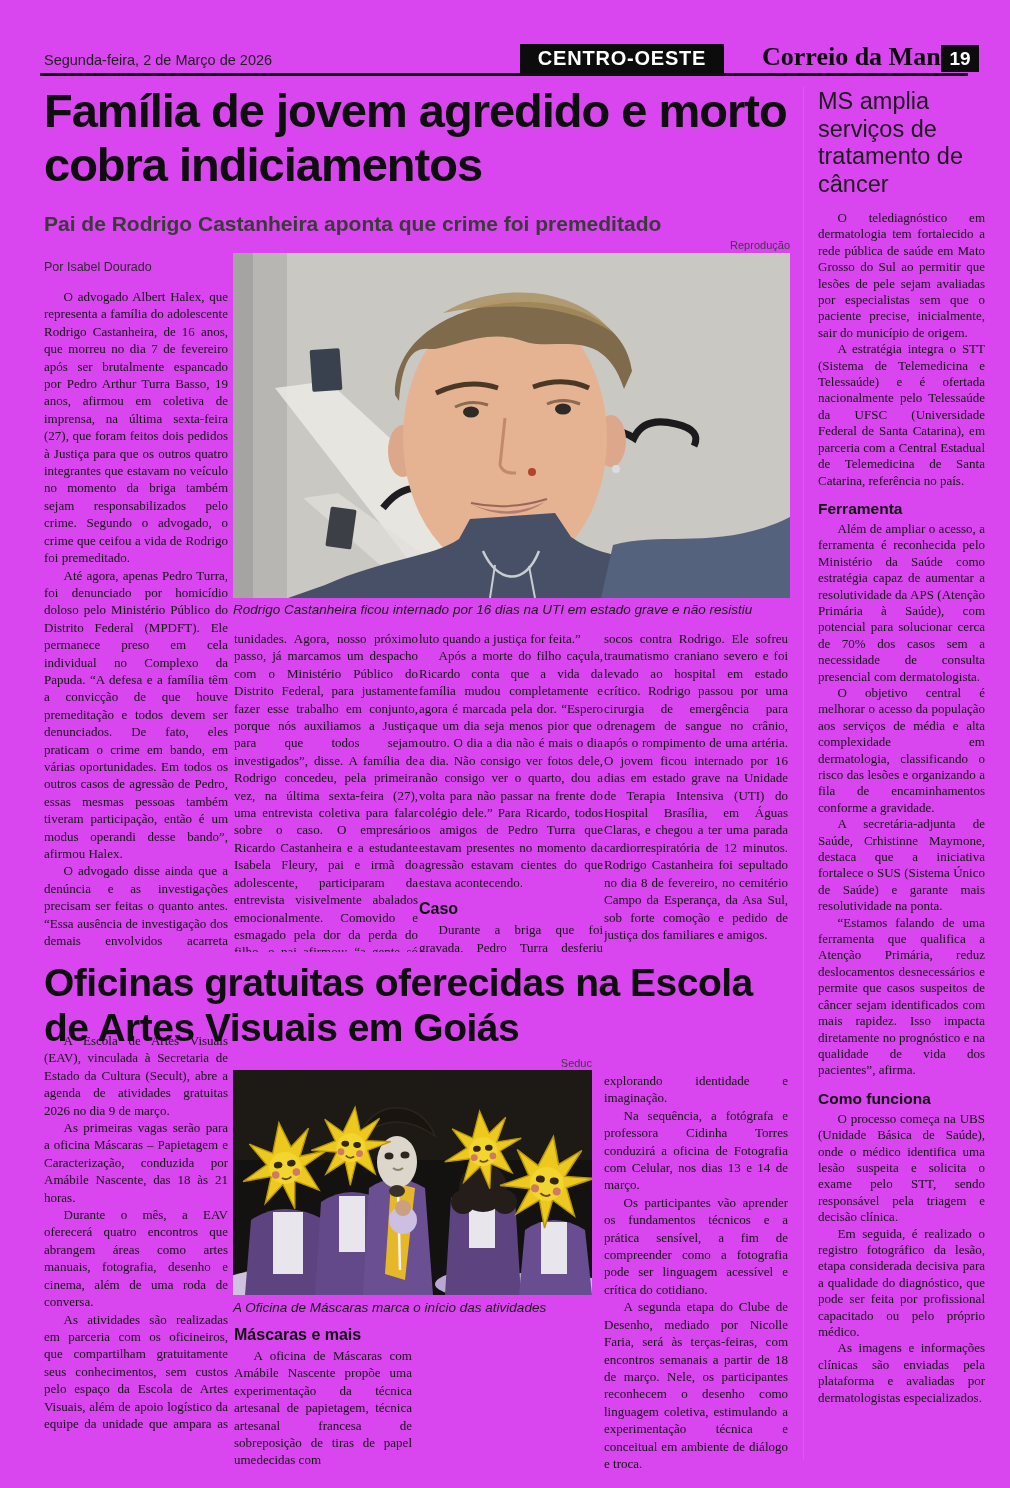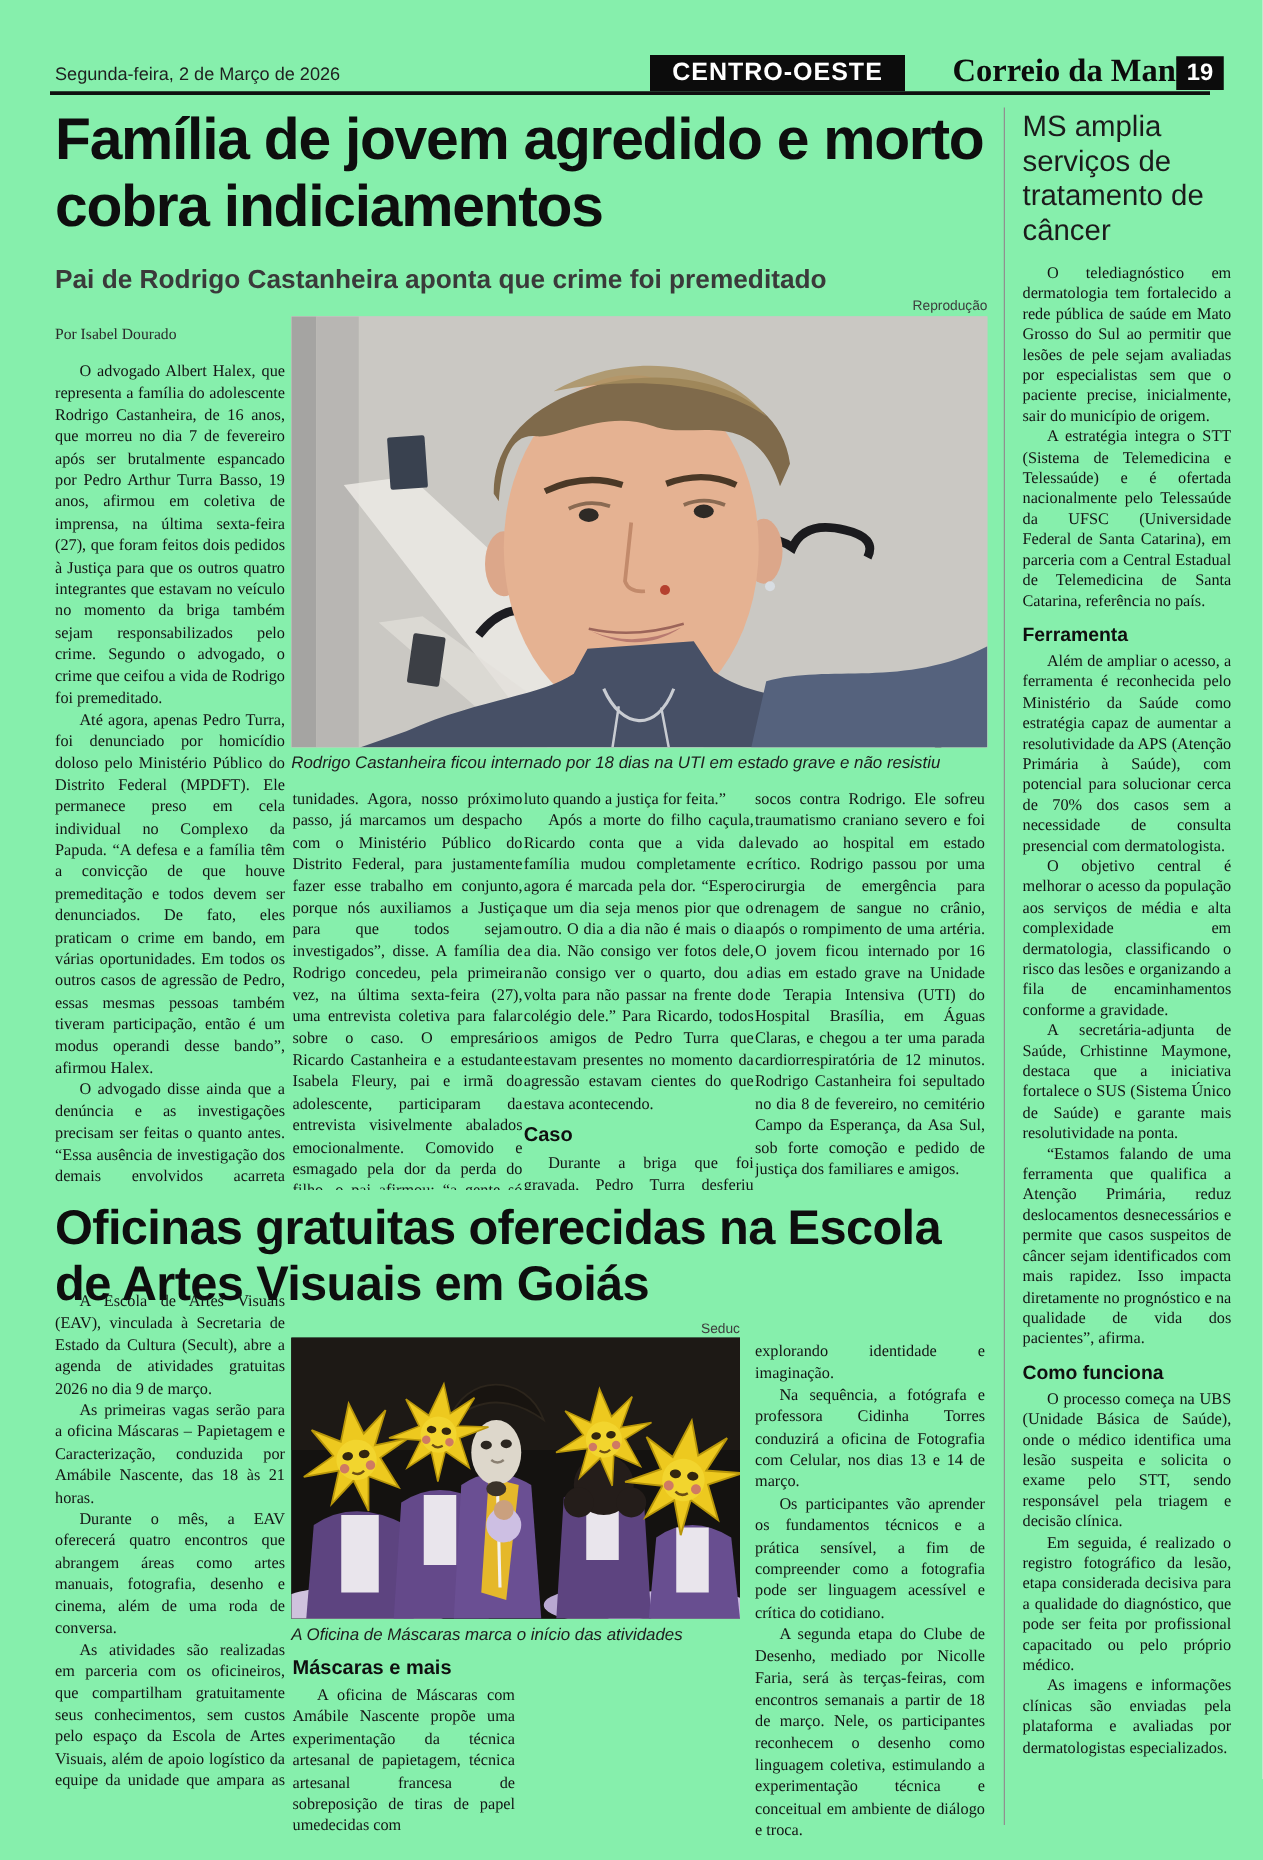--- a/index.html
+++ b/index.html
@@ -1,36 +1,36 @@
 <!DOCTYPE html>
 <html lang="pt-BR"><head>
 <meta charset="utf-8">
 <style>
   html,body { margin:0; padding:0; background:#e9e9e9; }
   #page { position:relative; width:1010px; height:1488px; margin:0 auto;
-          background:#86efac; overflow:hidden;
+          background:#d946ef; overflow:hidden;
           font-family:"Liberation Serif", serif; color:#141414; }
   .abs { position:absolute; }
 
   .date      { font-family:"Liberation Sans",sans-serif; font-size:14.5px; color:#1f1f1f; }
   .secbox    { background:#0c0c0c; color:#ffffff; font-family:"Liberation Sans",sans-serif;
                font-weight:700; font-size:20px; letter-spacing:0.8px;
                display:flex; align-items:center; justify-content:center; }
   .masthead  { font-family:"Liberation Serif",serif; font-weight:700; font-size:26px;
                color:#0c0c0c; white-space:nowrap; }
   .pagenum   { background:#0c0c0c; color:#fff; font-family:"Liberation Sans",sans-serif;
                font-weight:700; font-size:19px; display:flex; align-items:center; justify-content:center; }
   .hrule     { background:#0f0f0f; }
   .vrule     { background:#909090; }
 
   .head1 { margin:0; font-family:"Liberation Sans",sans-serif; font-weight:700;
            font-size:47px; line-height:54px; letter-spacing:-1px; color:#0e0e0e; }
   .head2 { font-size:39px; line-height:45px; letter-spacing:-0.5px; }
   .deck  { font-family:"Liberation Sans",sans-serif; font-size:21px; color:#3a3a3a; }
-  .byline{ font-family:Liberation Serif, serif; font-size:12.5px; color:#2b2b2b; }
+  .byline{ font-family:Liberation Sans, sans-serif; font-size:12.5px; color:#2b2b2b; }
   .credit{ font-family:"Liberation Sans",sans-serif; font-size:11px; color:#3d3d3d; text-align:right; }
   .caption{ font-family:"Liberation Sans",sans-serif; font-style:italic;
             font-size:13.5px; color:#1d1d1d; }
 
   .col   { text-align:justify; font-size:13px; line-height:17.4px; color:#141414;
            hyphens:auto; overflow:hidden; }
   .col p { margin:0; text-indent:1.5em; }
   .col p.cont { text-indent:0; }
   .subhd { font-family:"Liberation Sans",sans-serif; font-weight:700; font-size:16px;
            line-height:18px; margin:9px 0 3px 0; text-indent:0; color:#0f0f0f; }
@@ -93,21 +93,21 @@
       <circle cx="299" cy="219" r="4" fill="#b5412f"></circle>
       <path d="M240,252 q36,14 72,-3 q-33,22 -72,3 Z" fill="#b87a70"></path>
       <path d="M238,250 q37,8 76,-4" stroke="#9c655a" stroke-width="2" fill="none"></path>
 
       <path d="M55,345 L92,332 C150,306 200,304 226,286 L237,266 L322,260 L338,284 C376,312 430,300 480,330 L557,345 Z" fill="#475066"></path>
       <path d="M380,292 C430,278 490,298 557,264 L557,345 L368,345 Z" fill="#55627d"></path>
       <path d="M250,298 C264,330 292,334 306,298" stroke="#c9ccd2" stroke-width="2.5" fill="none"></path>
       <path d="M262,312 L257,345 M296,313 L302,345" stroke="#c9ccd2" stroke-width="2" fill="none"></path>
     </svg>
   </div>
-  <div class="abs caption" style="left:233px; top:602px; width:557px;">Rodrigo Castanheira ficou internado por 18 dias na UTI em estado grave e não resistiu</div>
+  <div class="abs caption" style="left:233px; top:602px; width:557px;">Rodrigo Castanheira ficou internado por 16 dias na UTI em estado grave e não resistiu</div>
 
   <div class="abs col" style="left:44px; top:288px; width:184px; height:662px;">
     <p>O advogado Albert Halex, que representa a família do adolescente Rodrigo Castanheira, de 16 anos, que morreu no dia 7 de fevereiro após ser brutalmente espancado por Pedro Arthur Turra Basso, 19 anos, afirmou em coletiva de imprensa, na última sexta-feira (27), que foram feitos dois pedidos à Justiça para que os outros quatro integrantes que estavam no veículo no momento da briga também sejam responsabilizados pelo crime. Segundo o advogado, o crime que ceifou a vida de Rodrigo foi premeditado.</p>
     <p>Até agora, apenas Pedro Turra, foi denunciado por homicídio doloso pelo Ministério Público do Distrito Federal (MPDFT). Ele permanece preso em cela individual no Complexo da Papuda. “A defesa e a família têm a convicção de que houve premeditação e todos devem ser denunciados. De fato, eles praticam o crime em bando, em várias oportunidades. Em todos os outros casos de agressão de Pedro, essas mesmas pessoas também tiveram participação, então é um modus operandi desse bando”, afirmou Halex.</p>
     <p>O advogado disse ainda que a denúncia e as investigações precisam ser feitas o quanto antes. “Essa ausência de investigação dos demais envolvidos acarreta prejuízo processual e nós já fizemos esse pedido em duas opor-</p>
   </div>
   <div class="abs col" style="left:234px; top:630px; width:184px; height:322px;">
     <p class="cont">tunidades. Agora, nosso próximo passo, já marcamos um despacho com o Ministério Público do Distrito Federal, para justamente fazer esse trabalho em conjunto, porque nós auxiliamos a Justiça para que todos sejam investigados”, disse. A família de Rodrigo concedeu, pela primeira vez, na última sexta-feira (27), uma entrevista coletiva para falar sobre o caso. O empresário Ricardo Castanheira e a estudante Isabela Fleury, pai e irmã do adolescente, participaram da entrevista visivelmente abalados emocionalmente. Comovido e esmagado pela dor da perda do filho, o pai afirmou: “a gente só vai viver o</p>
   </div>
   <div class="abs col" style="left:419px; top:630px; width:184px; height:322px;">

